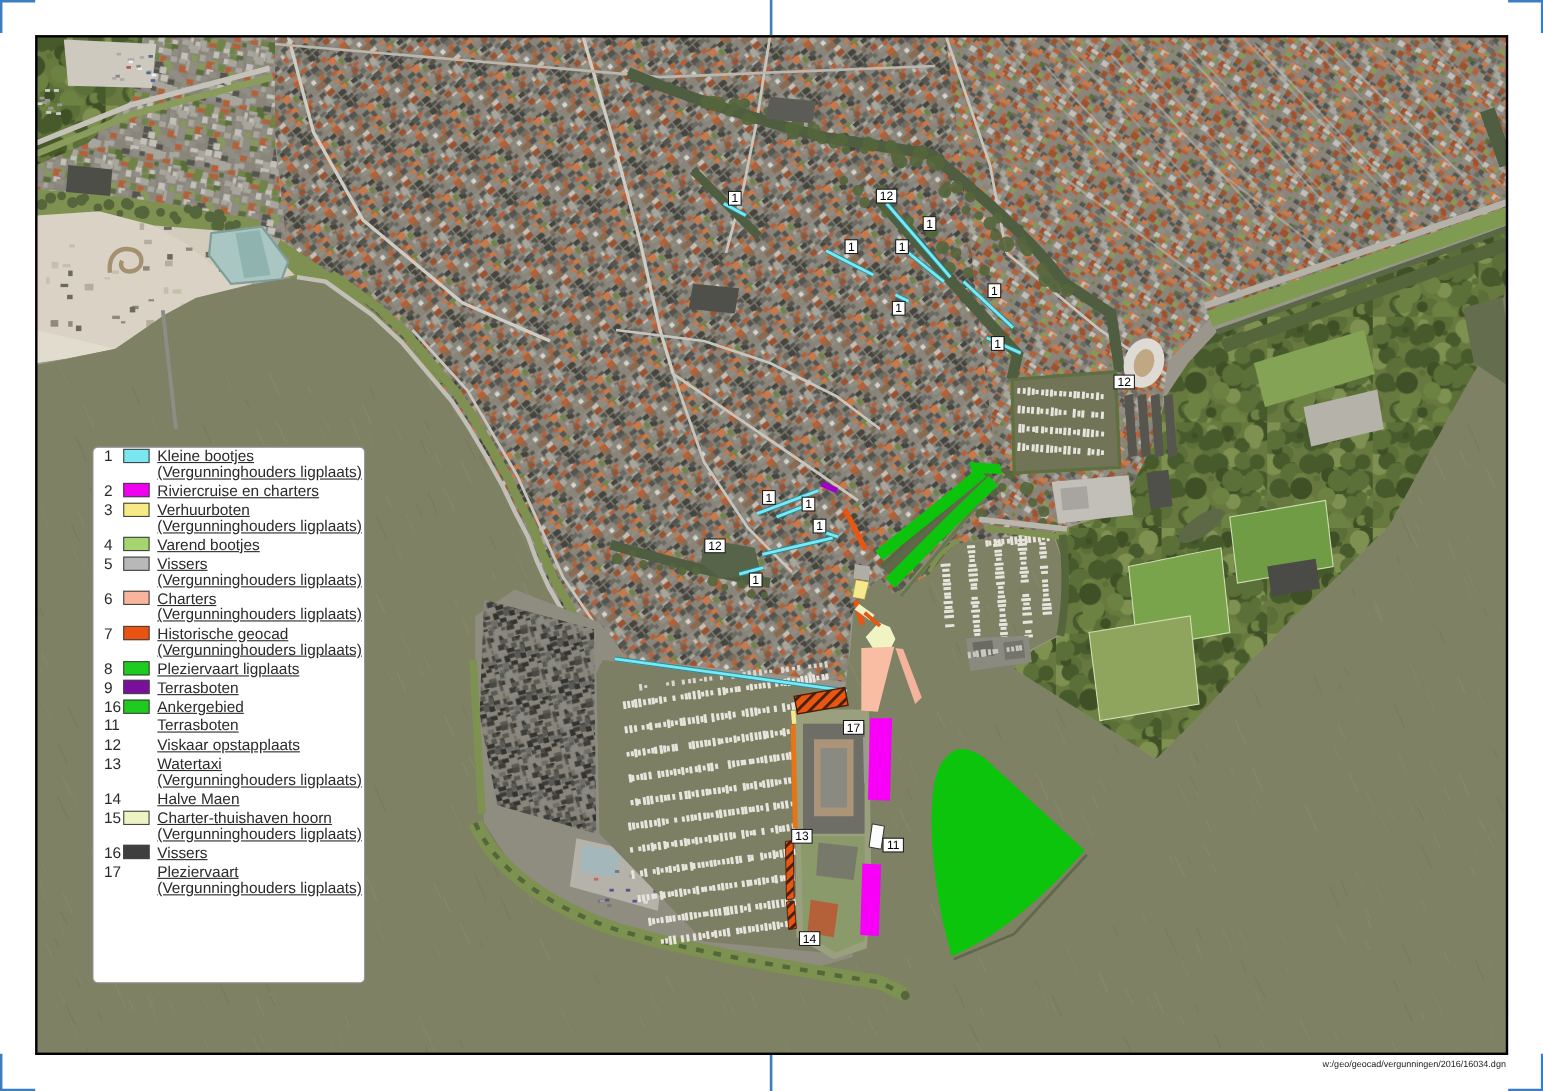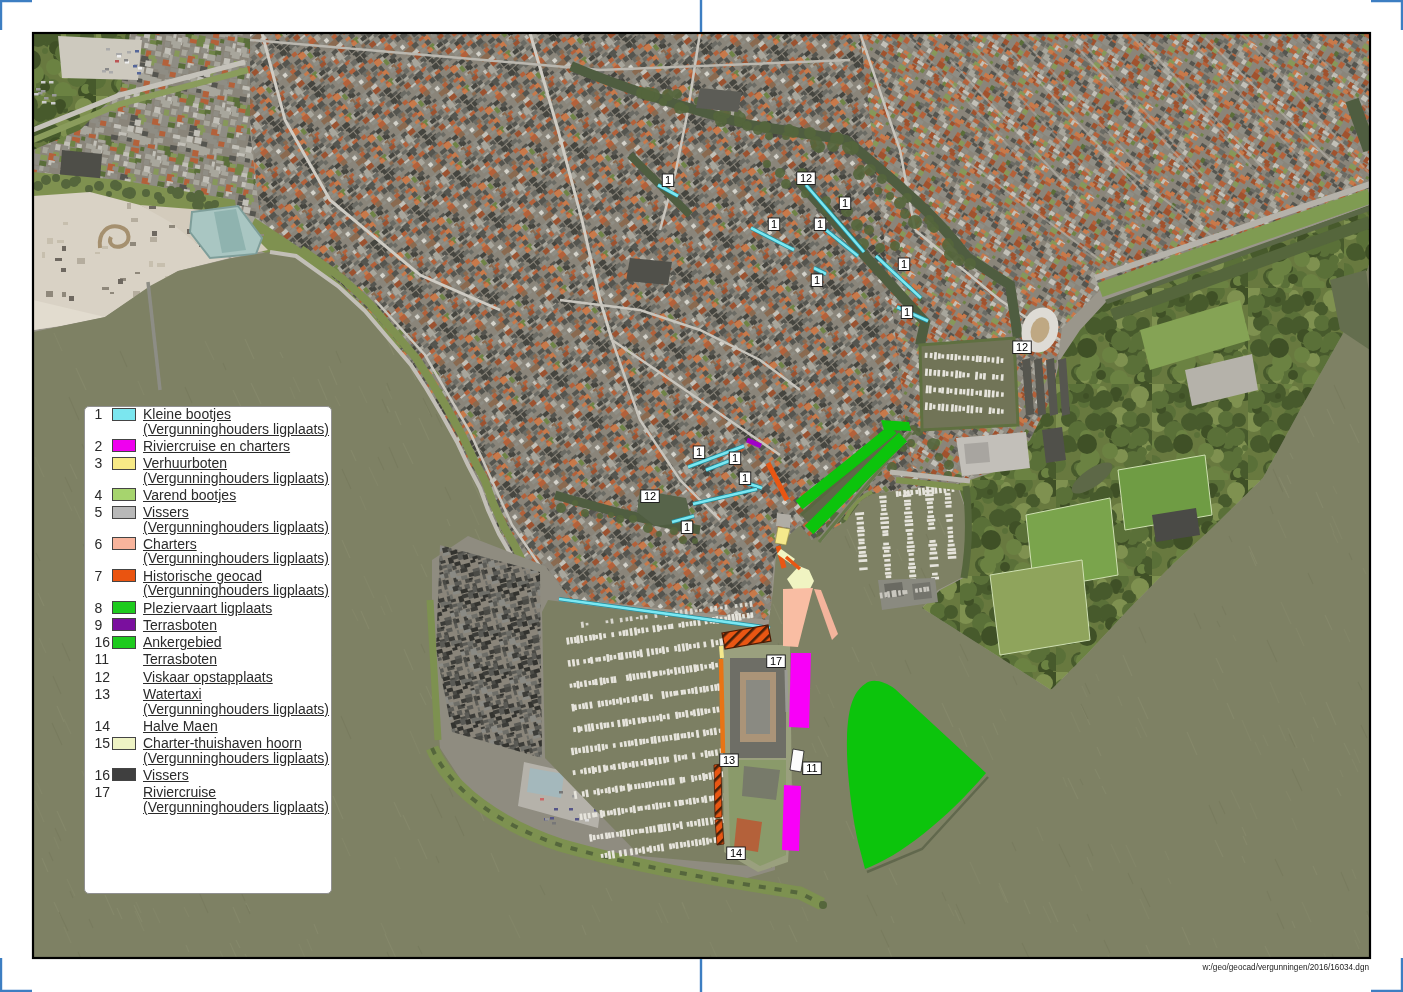--- a/index.html
+++ b/index.html
@@ -2253,16 +2253,16 @@
       <div class="num">16</div>
       <div class="sw" style="background:#3f3f3f"></div>
       <div class="lt">
         <span>Vissers</span>
       </div>
     </div>
 <div class="li">
       <div class="num">17</div>
       <div class="nosw"></div>
       <div class="lt">
-        <span>Riviercruise</span>
+        <span>Pleziervaart</span>
         <span>(Vergunninghouders ligplaats)</span>
       </div>
     </div>
 </div>
 </body></html>

